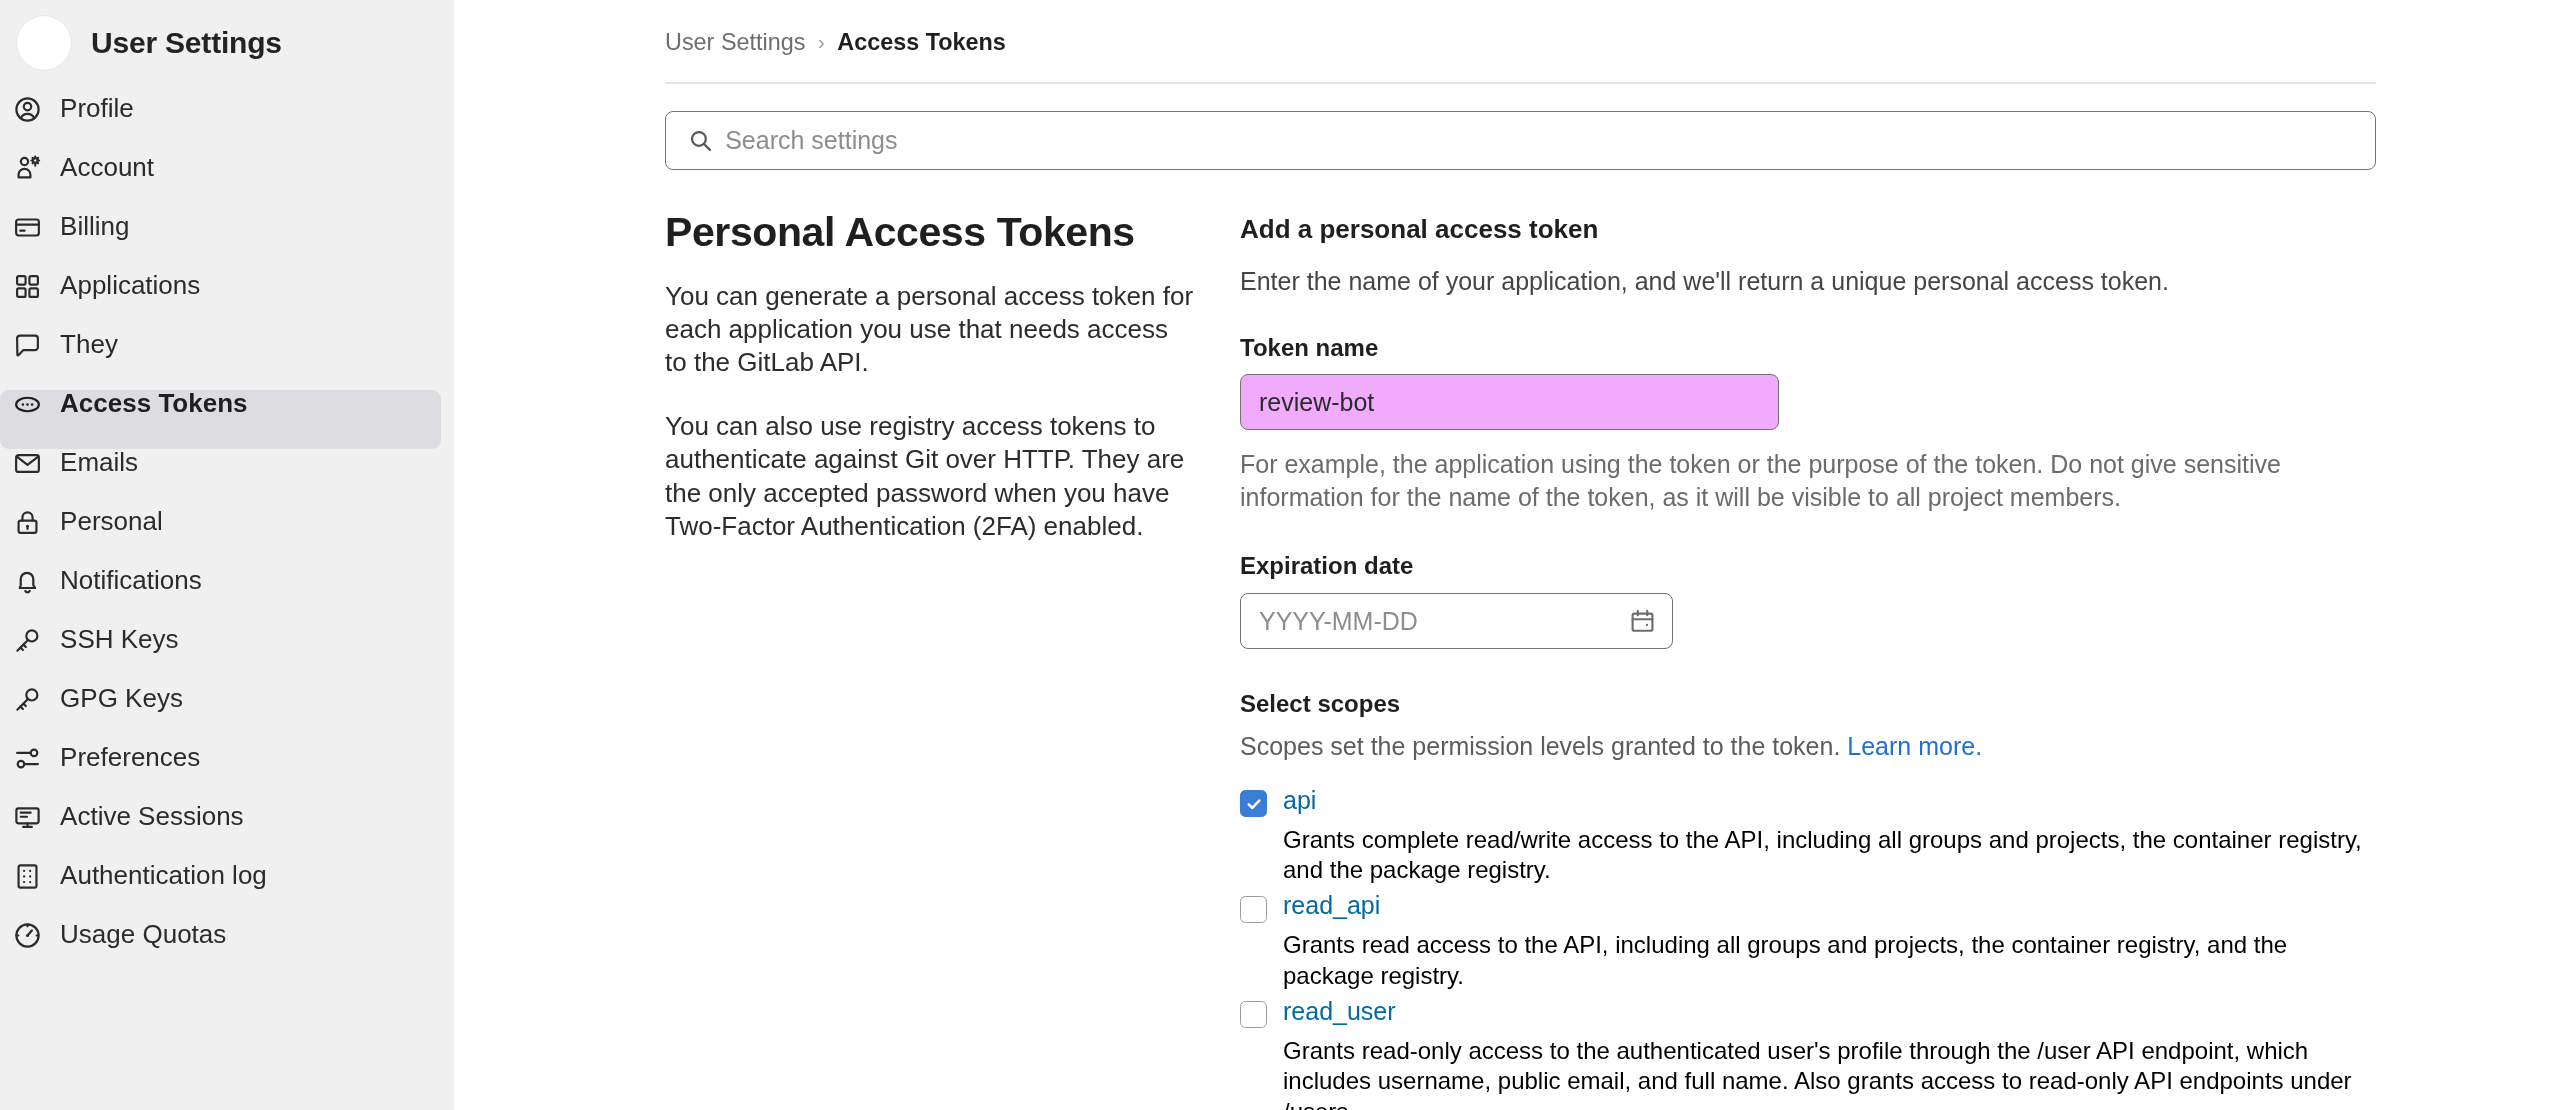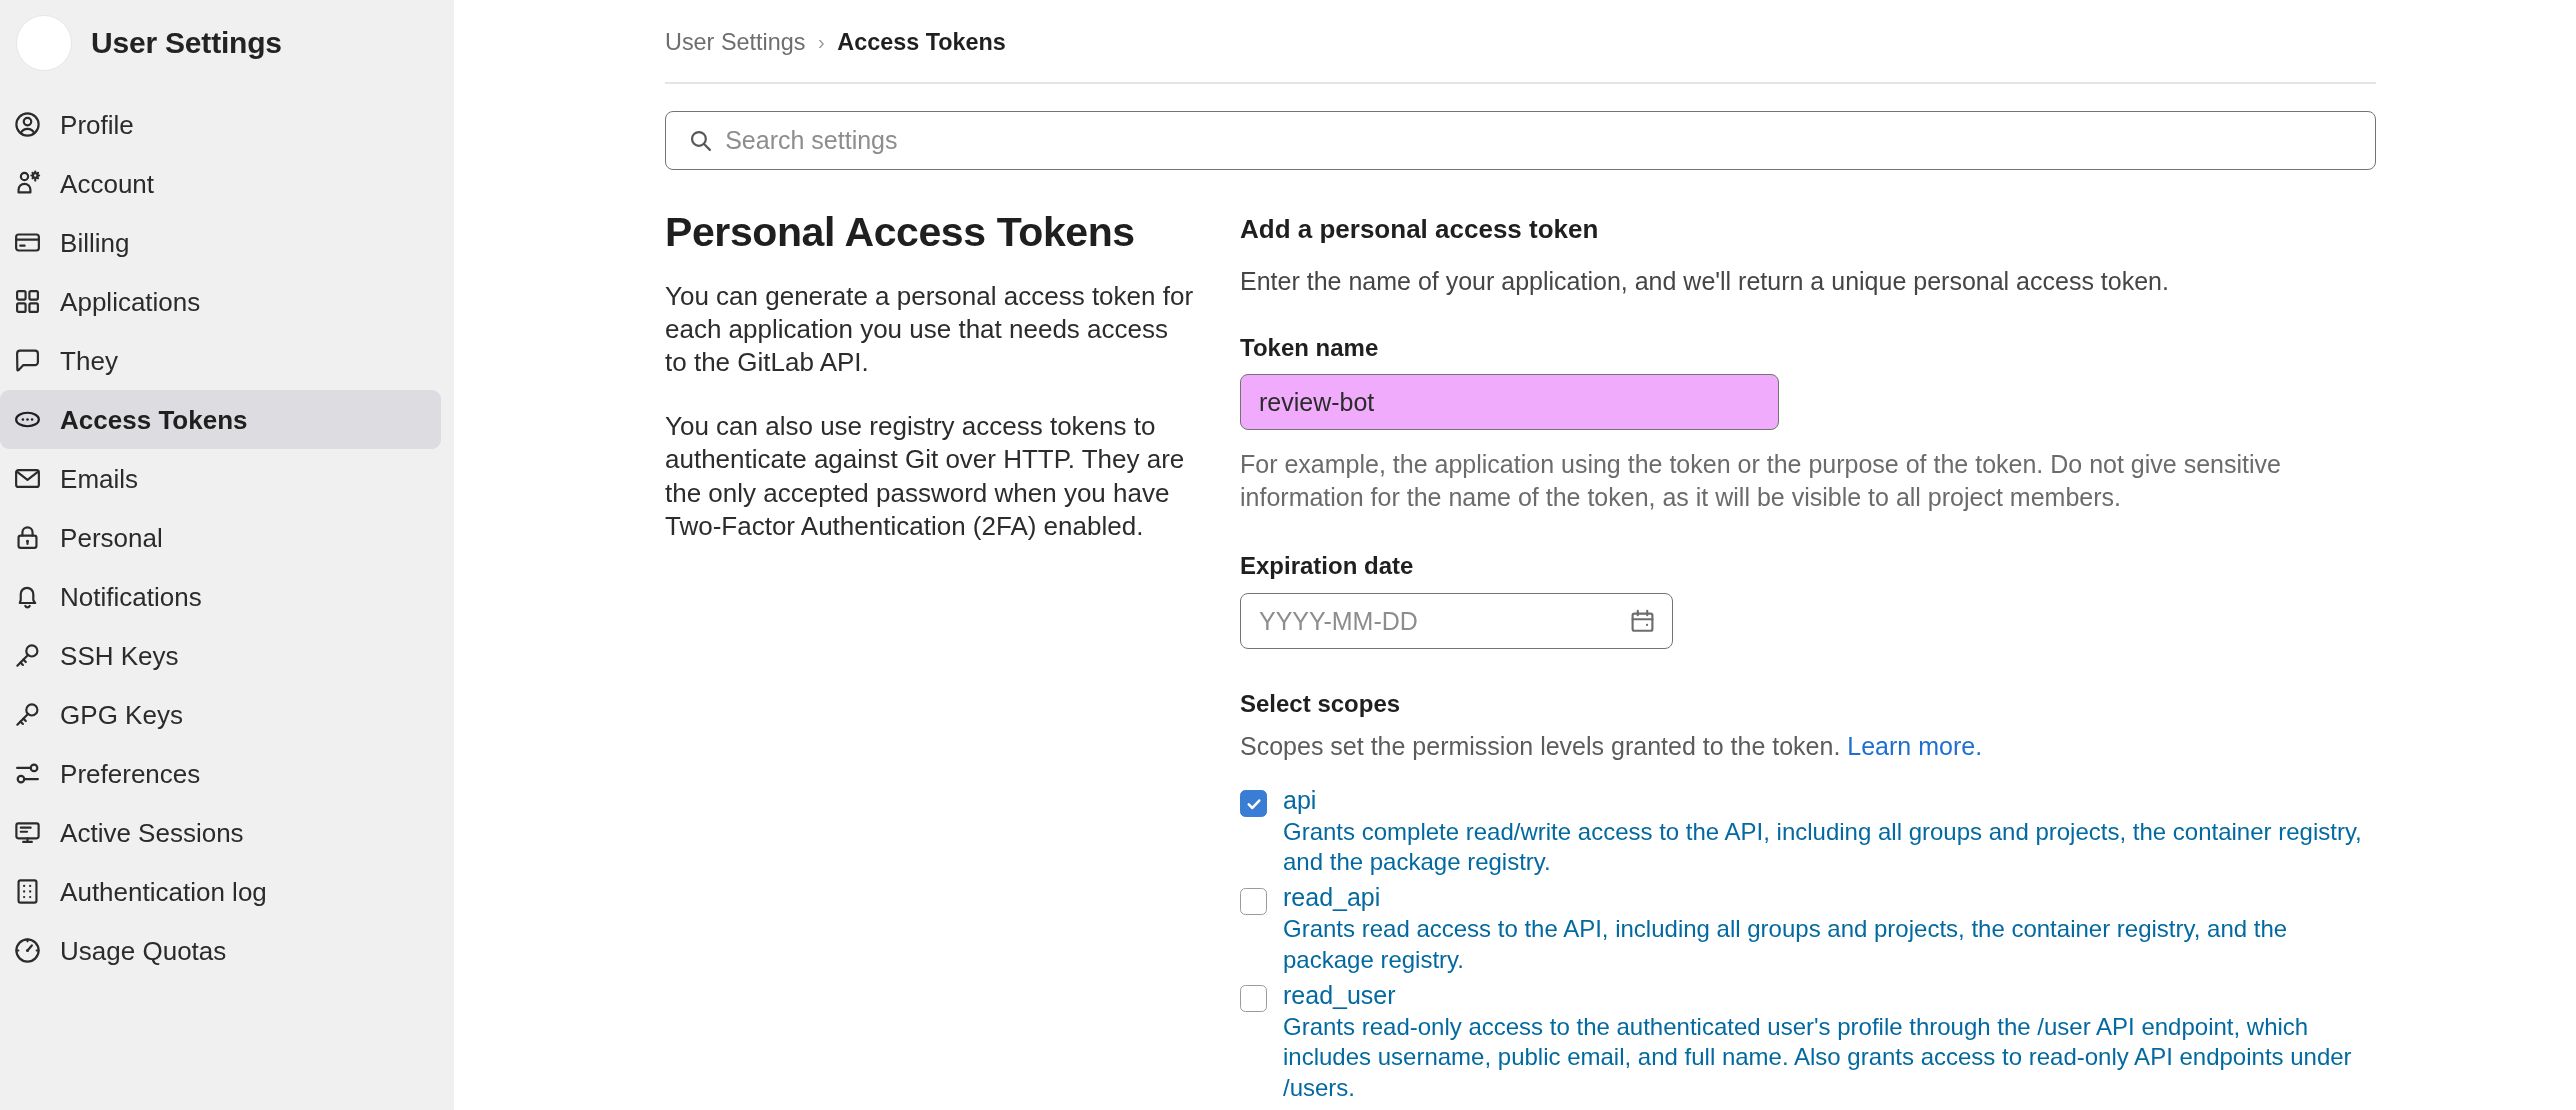--- a/index.html
+++ b/index.html
@@ -43,21 +43,21 @@
   .sidebar-title {
     margin-left: 19px;
     font-size: 30px;
     font-weight: bold;
     color: #232323;
     letter-spacing: -0.2px;
   }
   .nav { margin-top: 9px; }
   .nav-item {
     display: flex;
-    align-items: center;
+    align-items: flex-start;
     height: 59px;
     margin: 0 13.5px 0 0;
     padding-left: 10.8px;
     border-radius: 9px;
     color: #2b2b2b;
     cursor: pointer;
   }
   .nav-item.active {
     background: #dcdce1;
     font-weight: bold;
@@ -248,24 +248,24 @@
   }
   .cb svg { display: none; }
   .cb.checked svg { display: block; }
   .scope-body { flex: 1; }
   .scope-name {
     font-size: 25px;
     color: #0369a1;
     line-height: 1.2;
   }
   .scope-desc {
-    margin-top: 2px;
+    margin-top: 10px;
     font-size: 24px;
     line-height: 1.27;
-    color: #0369a1;
+    color: #000000;
   }
 </style>
 </head>
 <body>
 
 <div class="app">
 
   <aside class="sidebar">
     <div class="sidebar-header">
       <div class="avatar"></div>

